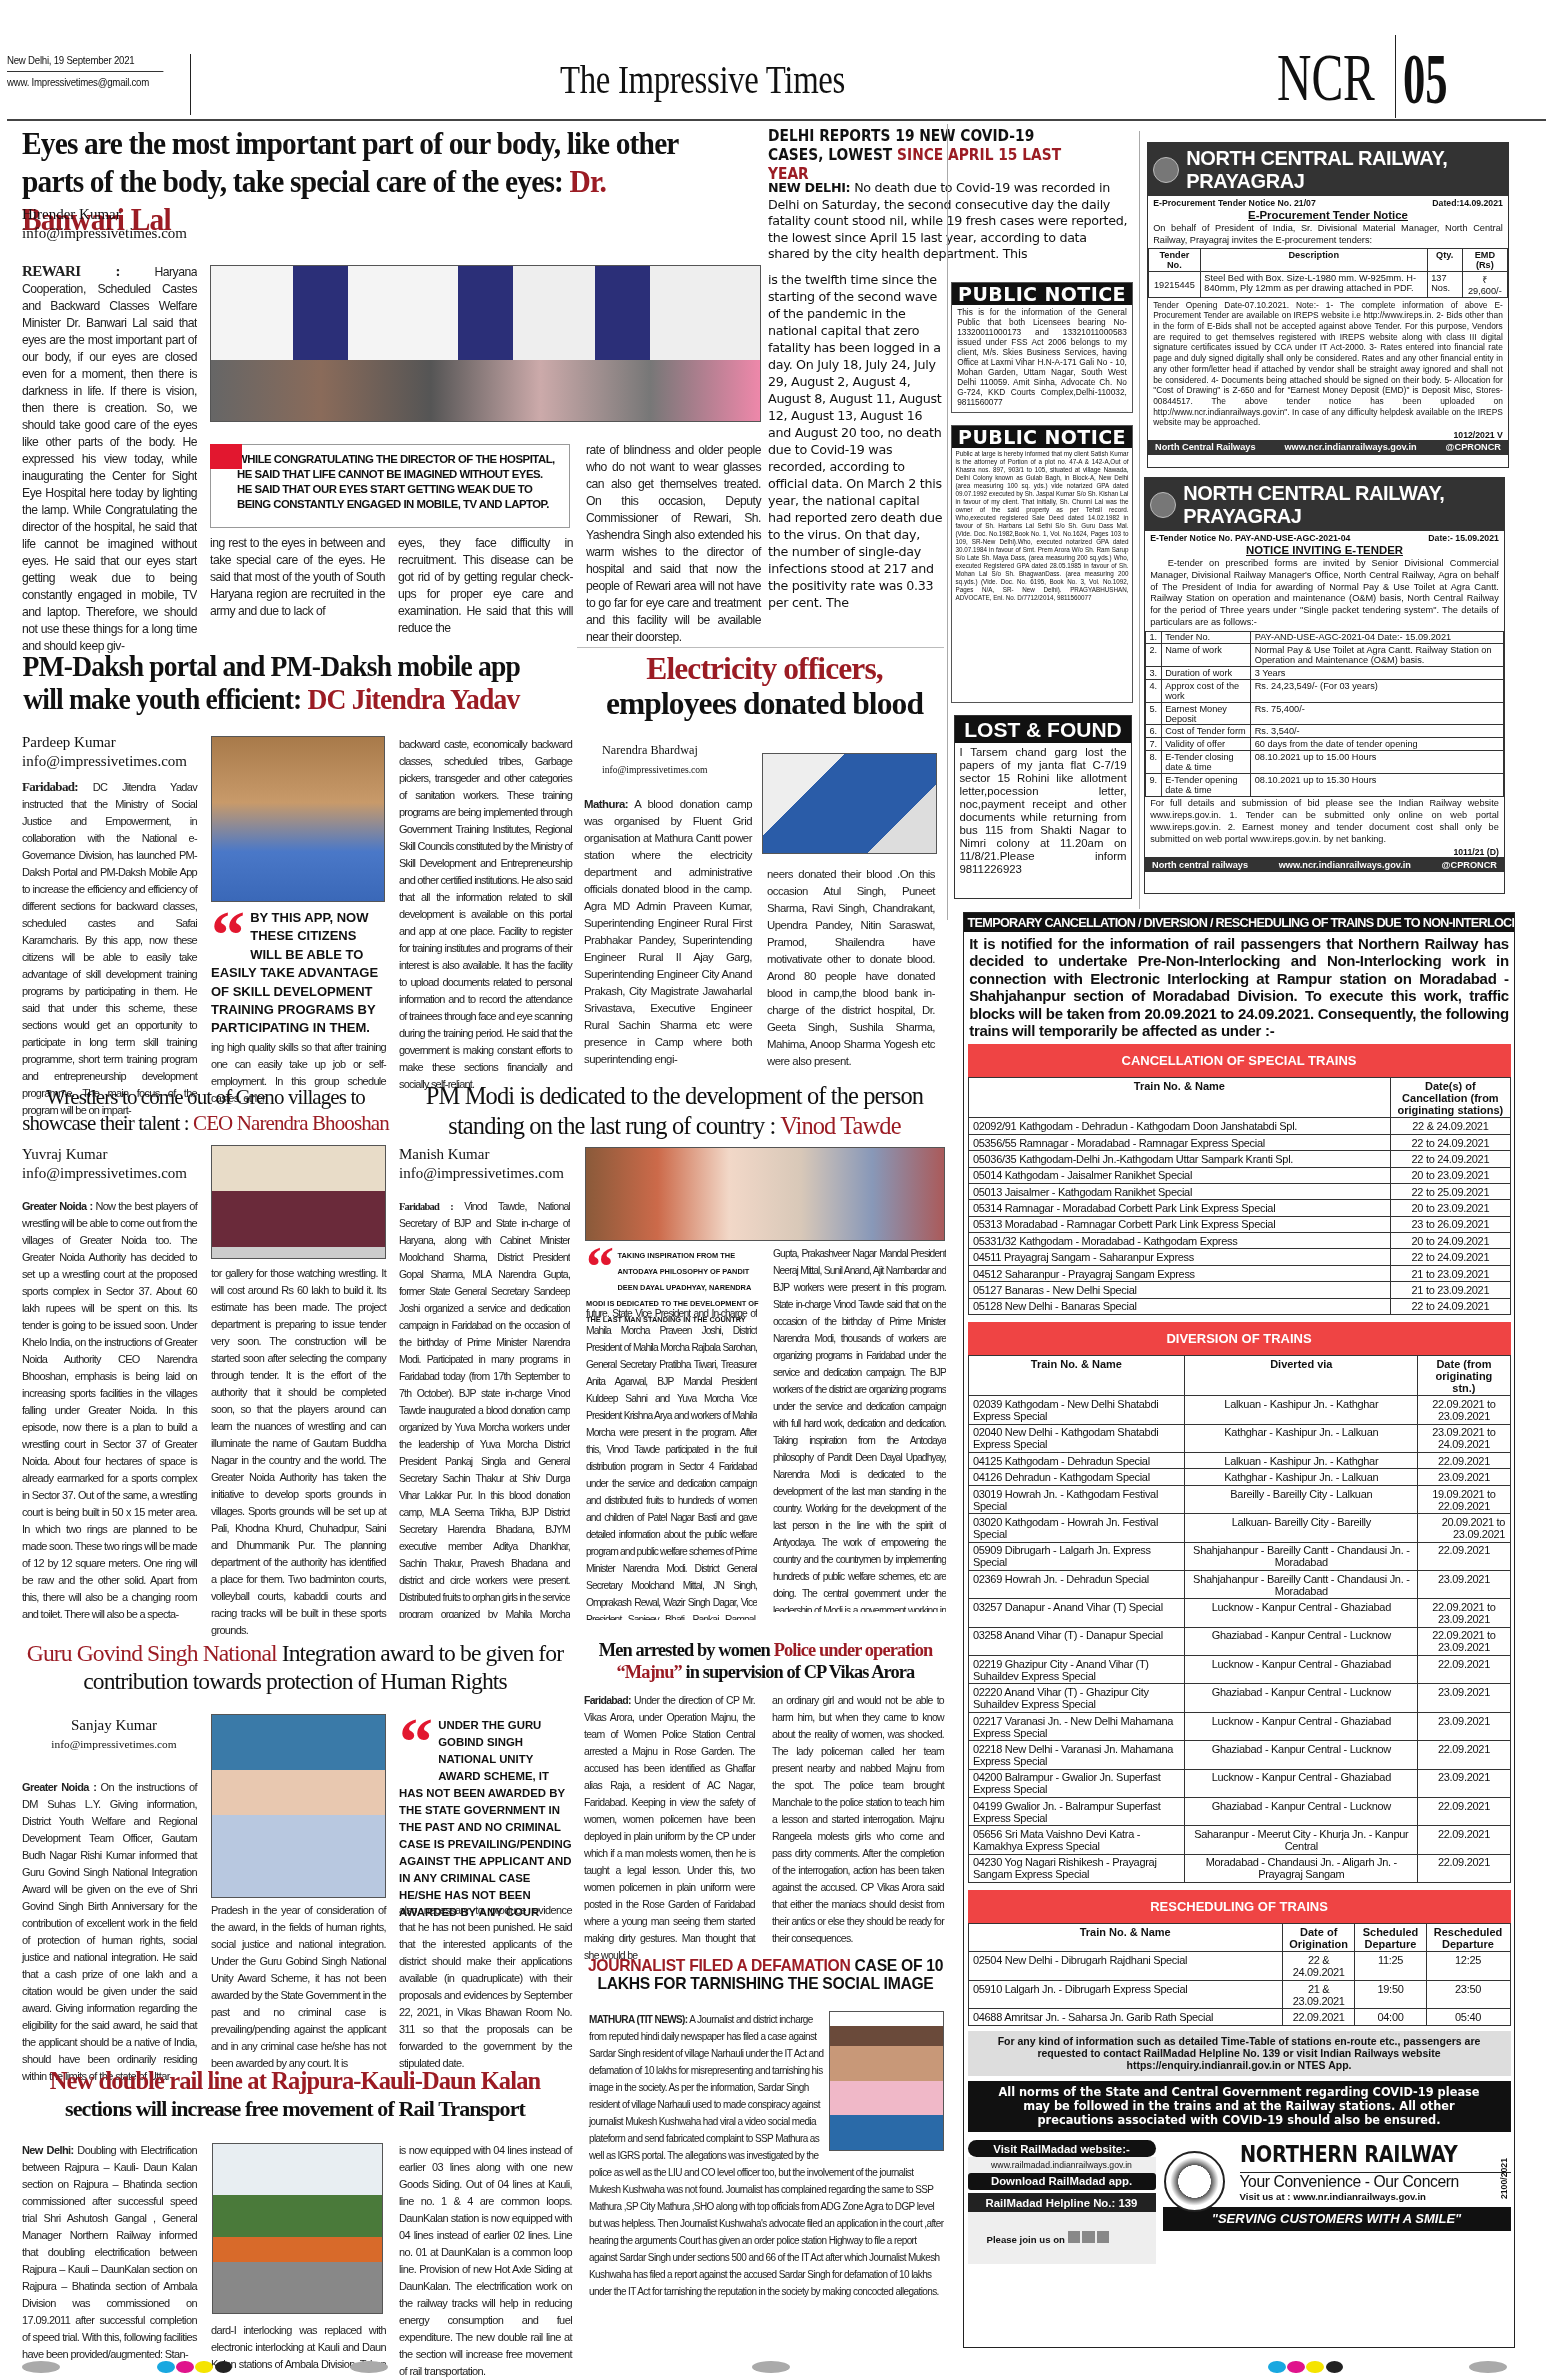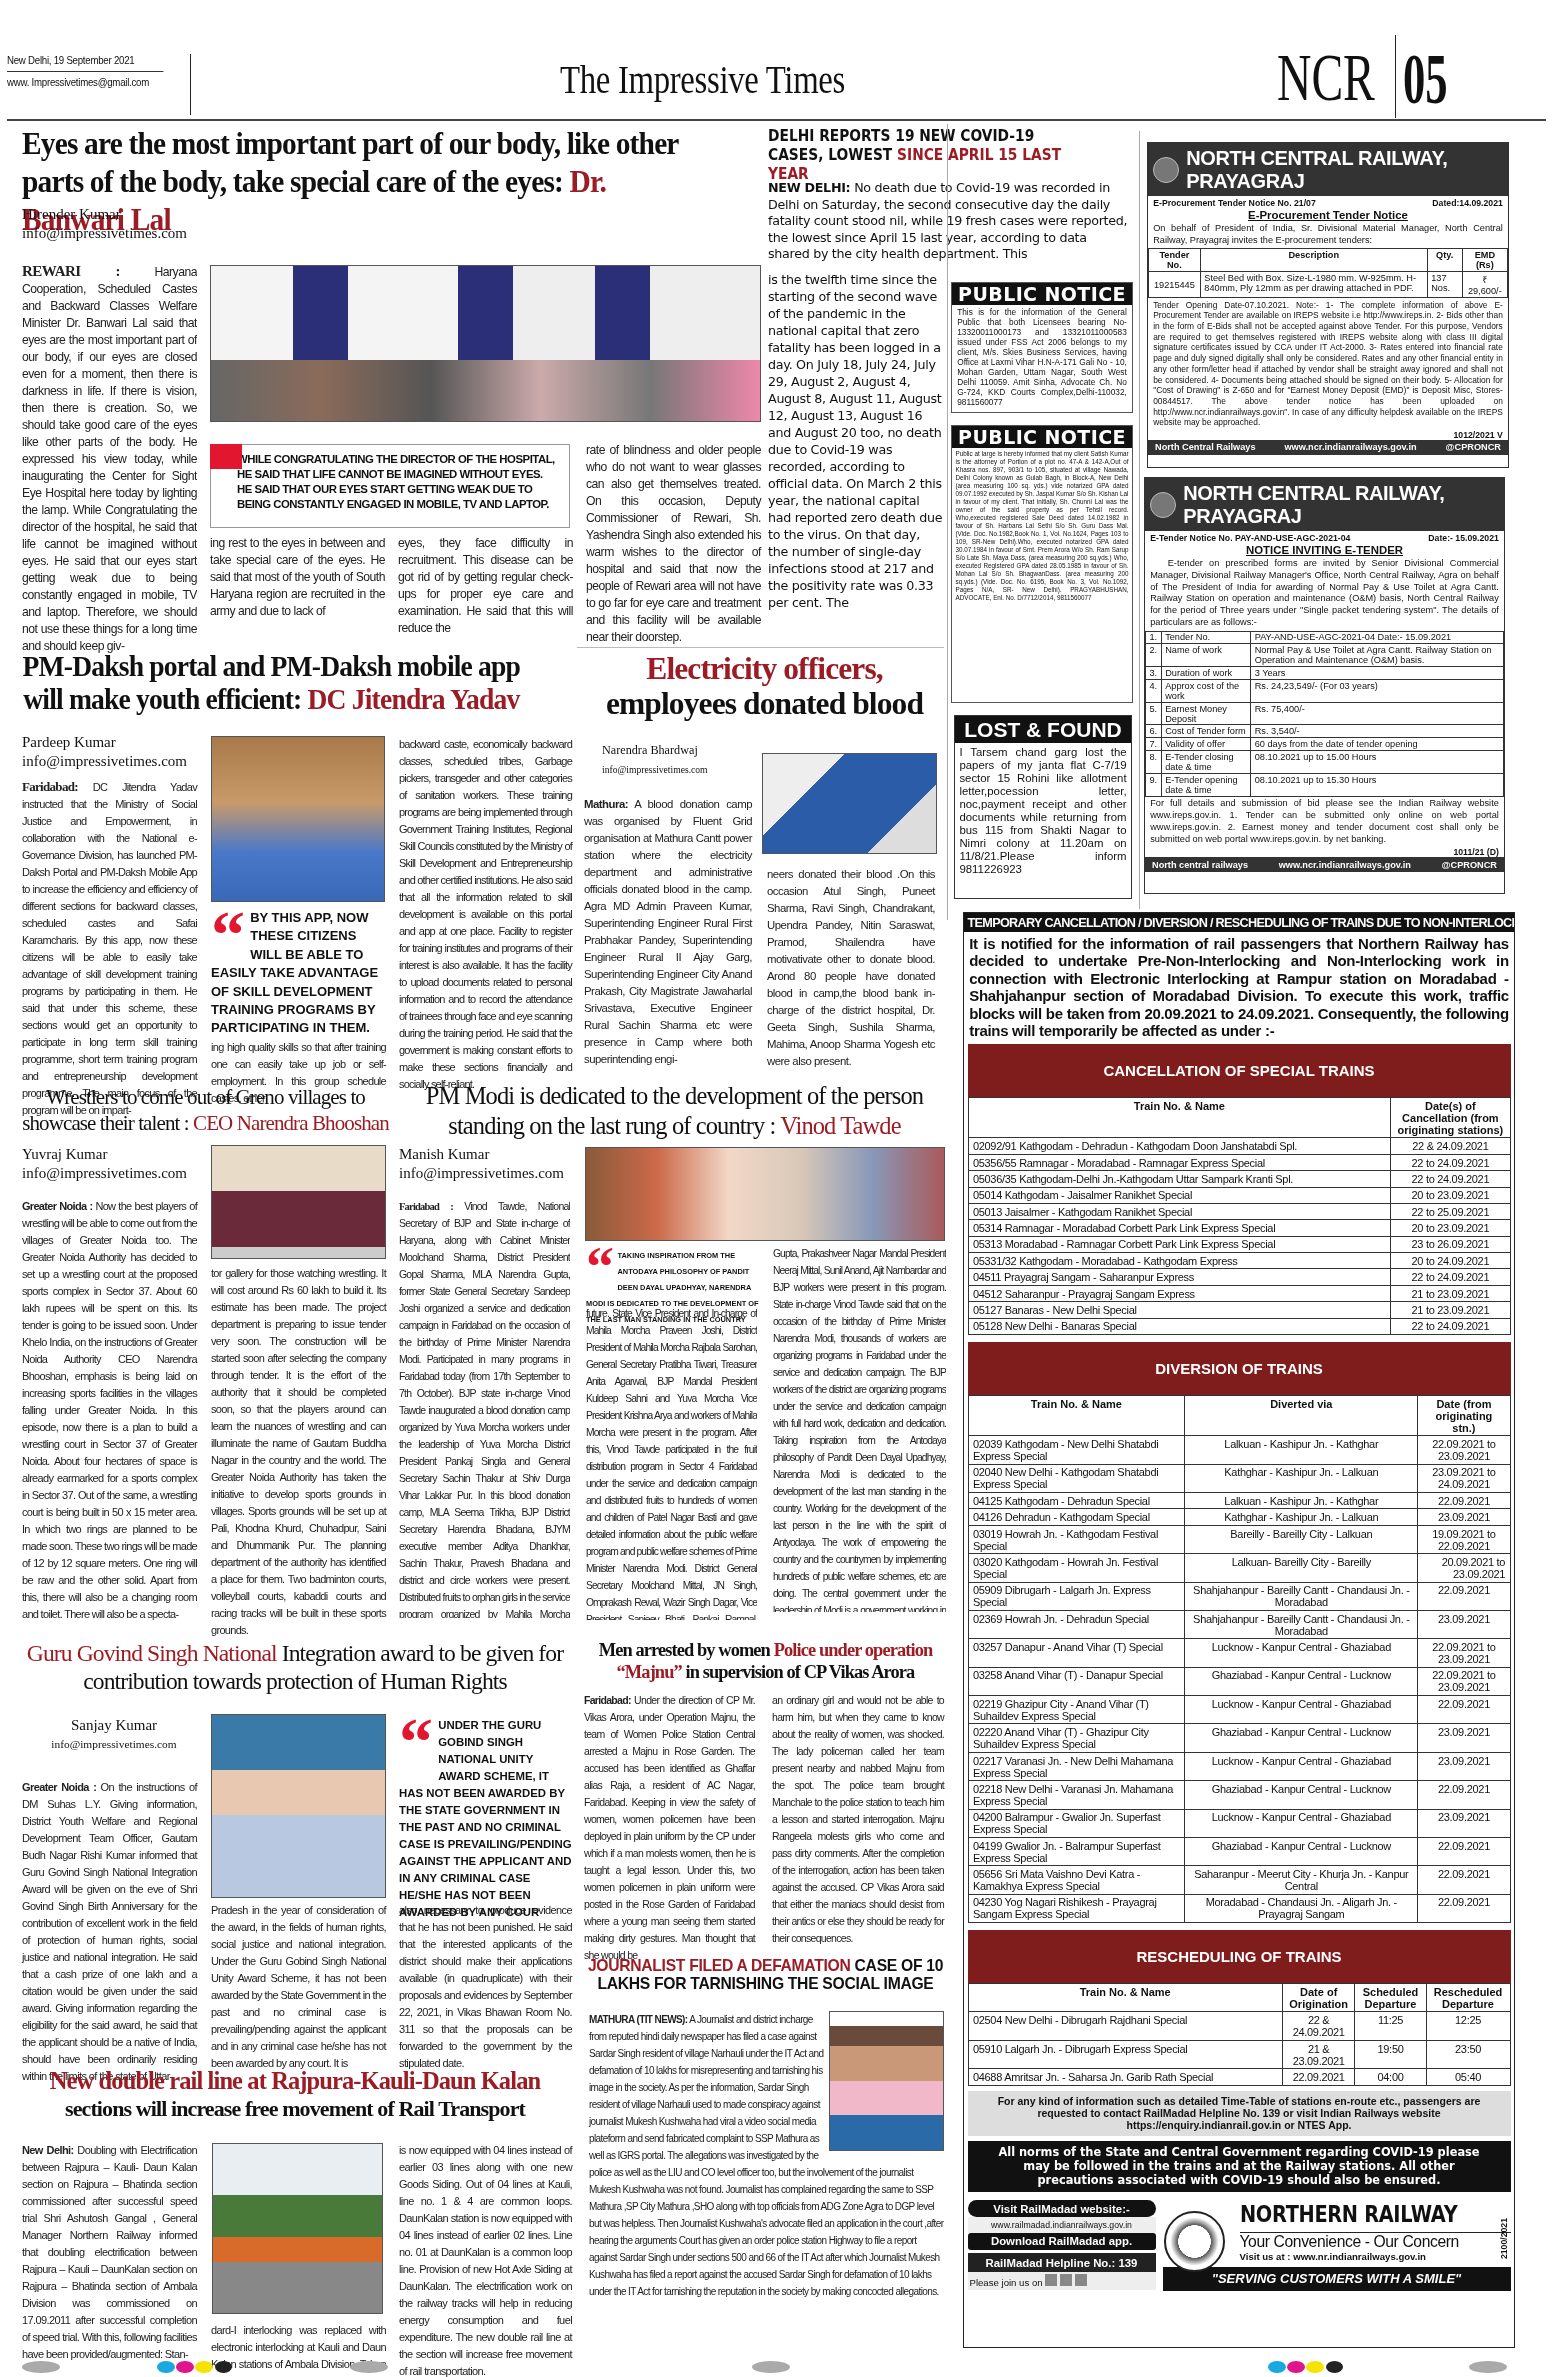--- a/index.html
+++ b/index.html
@@ -24,21 +24,21 @@
 .notice{border:1.3px solid #333;background:#fff}
 .ncr-hdr{background:#333;color:#fff;font-weight:bold;font-size:20px;padding:3.5px 5.2px;display:flex;align-items:center;gap:7px;letter-spacing:-0.4px}
 .logo-circle{width:26px;height:26px;border-radius:50%;border:1.7px solid #bbb;background:#777;flex:none}
 .ntxt{font-size:9.2px;line-height:11.8px;padding:1.7px 5.2px;text-align:justify}
 table{border-collapse:collapse;width:100%}
 td,th{border:0.9px solid #333;font-size:9.2px;padding:0.9px 3.5px;vertical-align:top}
 .foot{background:#333;color:#fff;font-size:9.2px;font-weight:bold;display:flex;justify-content:space-between;padding:2.6px 7px}
 .pn-hdr{background:#111;color:#fff;font-family:"DejaVu Sans",sans-serif;font-weight:bold;font-size:19px;text-align:center;letter-spacing:0.4px}
 .tr-table td{font-size:11px;padding:1.7px 4.4px;font-family:"Liberation Sans",sans-serif;letter-spacing:-0.3px}
 .tr-table th{font-size:11px;padding:1.7px 4.4px}
-.blackbar{background:#7f1d1d;color:#fff;font-weight:bold;text-align:center;font-size:15px;padding:18px}
+.blackbar{background:#ef4444;color:#fff;font-weight:bold;text-align:center;font-size:13px;padding:9px}
 .regmark{border-radius:50%}
 </style>
 </head>
 <body>
 
 <div class="abs masthead-left">
   <div>New Delhi, 19 September 2021</div>
   <div class="sep"></div>
   <div>www. Impressivetimes@gmail.com</div>
 </div>
@@ -503,21 +503,21 @@
         </tbody>
     </table>
     <div style="background:#ddd;font-weight:bold;font-size:10.5px;text-align:center;padding:4.4px 17.5px;margin-top:5.2px">For any kind of information such as detailed Time-Table of stations en-route etc., passengers are requested to contact RailMadad Helpline No. 139 or visit Indian Railways website https://enquiry.indianrail.gov.in or NTES App.</div>
     <div style="background:#111;color:#fff;font-weight:bold;font-size:11.4px;text-align:center;padding:4.4px 26px;margin-top:5.2px;font-family:'DejaVu Sans',sans-serif">All norms of the State and Central Government regarding COVID-19 please may be followed in the trains and at the Railway stations. All other precautions associated with COVID-19 should also be ensured.</div>
     <div style="display:flex;margin-top:8.7px">
       <div style="width:188px">
         <div style="background:#111;color:#fff;font-weight:bold;font-size:11.4px;text-align:center;border-radius:12.2px;padding:2.6px">Visit RailMadad website:-</div>
         <div style="font-weight:normal;font-size:8.7px;text-align:center;padding:2.6px;background:#eee">www.railmadad.indianrailways.gov.in</div>
         <div style="background:#111;color:#fff;font-weight:bold;font-size:11.4px;text-align:center;border-radius:3px;padding:2.6px">Download RailMadad app.</div>
         <div style="background:#222;color:#fff;font-weight:bold;font-size:11.4px;text-align:center;padding:3.5px;margin-top:3.5px">RailMadad Helpline No.: 139</div>
-        <div style="font-weight:normal;font-size:9.6px;padding:2px;background:#eee"><span>Please join us on</span> <span style="display:inline-block;width:12.2px;height:12.2px;background:#888"></span> <span style="display:inline-block;width:12.2px;height:12.2px;background:#888"></span> <span style="display:inline-block;width:12.2px;height:12.2px;background:#888"></span></div>
+        <div style="font-weight:bold;font-size:9.6px;padding:19px;background:#eee"><span>Please join us on</span> <span style="display:inline-block;width:12.2px;height:12.2px;background:#888"></span> <span style="display:inline-block;width:12.2px;height:12.2px;background:#888"></span> <span style="display:inline-block;width:12.2px;height:12.2px;background:#888"></span></div>
       </div>
       <div style="flex:1;position:relative;padding-left:7px">
         <div style="position:absolute;left:8.7px;top:10.5px;width:61px;height:61px;border-radius:50%;border:2.6px solid #222;background:radial-gradient(#fff 40%,#555 41%,#fff 60%)"></div>
         <div style="margin-left:77px;font-weight:bold;font-size:23.6px;letter-spacing:-0.4px;font-family:'DejaVu Sans',sans-serif;transform:scaleX(.82);transform-origin:left;white-space:nowrap">NORTHERN RAILWAY</div>
         <div style="margin-left:77px;border-top:1.3px solid #222;margin-top:3.5px"></div>
         <div style="margin-left:77px;font-size:15.7px;letter-spacing:-0.4px">Your Convenience - Our Concern</div>
         <div style="margin-left:77px;font-size:9.6px;font-weight:bold">Visit us at : www.nr.indianrailways.gov.in</div>
         <div style="position:absolute;right:1.7px;top:17.5px;writing-mode:vertical-rl;transform:rotate(180deg);font-size:8.7px;font-weight:bold">2100/2021</div>
         <div style="background:#111;color:#fff;font-style:italic;font-weight:bold;font-size:13px;text-align:center;padding:4.4px;margin-top:5.2px">"SERVING CUSTOMERS WITH A SMILE"</div>
       </div>

